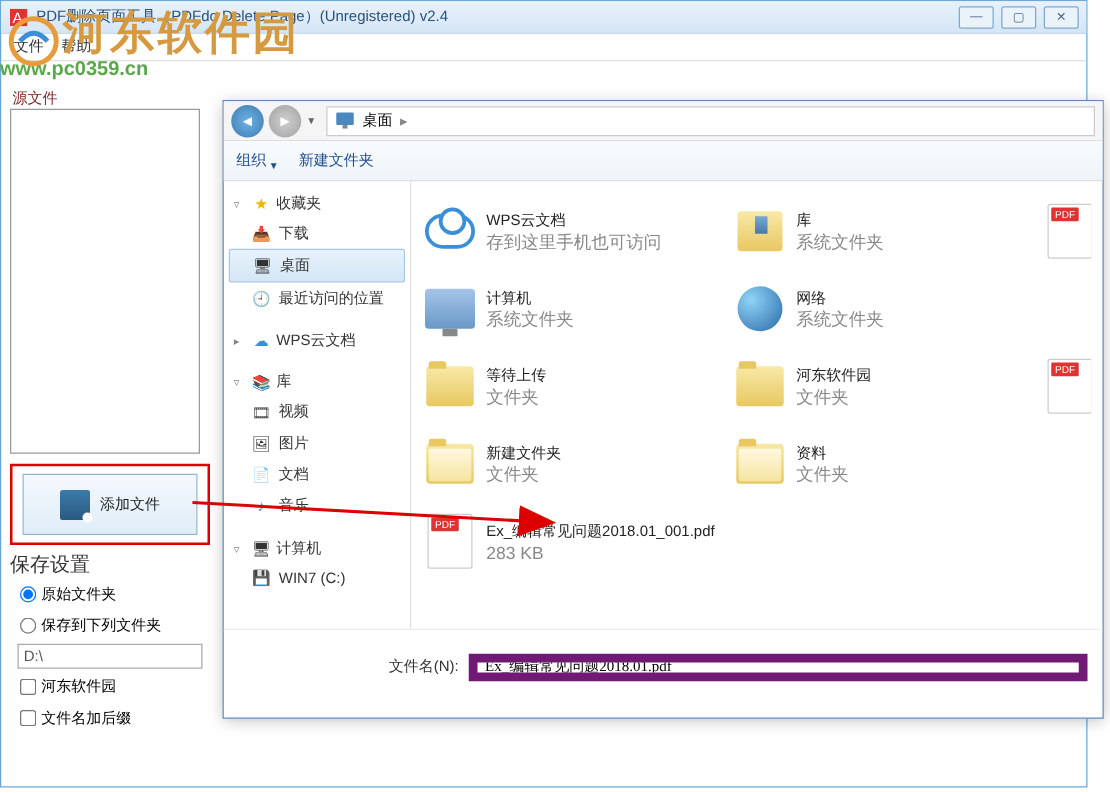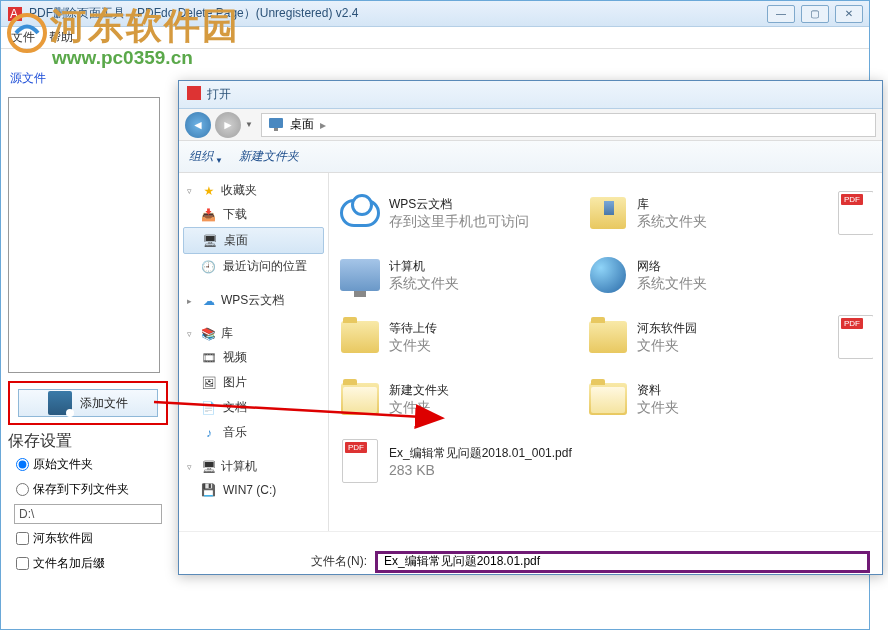--- a/index.html
+++ b/index.html
@@ -11,50 +11,50 @@
     .titlebar-icon { width: 16px; height: 16px; margin-right: 6px; display:inline-flex; align-items:center; justify-content:center; }
     .titlebar-text { color: #2b5278; flex: 1; }
     .win-controls { display: flex; gap: 6px; }
     .win-btn { width: 28px; height: 18px; border: 1px solid #7fa9cc; border-radius: 2px; background: #eaf2fa; display:flex; align-items:center; justify-content:center; font-size:10px; color:#4a6b8a;}
     .menubar { height: 22px; display: flex; align-items: center; gap: 14px; padding: 0 10px; border-bottom: 1px solid #e0e0e0; }
     .menubar span { color: #333; }
 
     
     .watermark { position: absolute; top: 2px; left: 0; pointer-events: none; z-index: 50; }
     .wm-cn { font-size: 36px; font-weight: bold; color: #d59a3f; font-family: 'SimHei'; letter-spacing:2px; padding-left:50px;}
-    .wm-en { font-size: 19px; color: #5aa84a; font-weight: bold; padding-left:52px; margin-top:-4px; }
+    .wm-en { font-size: 16px; color: #5aa84a; font-weight: bold; margin-top:-4px; }
     .wm-logo { position:absolute; top:8px; left:4px; width:46px; height:46px; }
 
     
     .left-panel { position: absolute; left: 8px; top: 70px; width: 165px; }
-    .panel-label { font-size: 12px; color: #1d4ed8; margin-bottom: 10px; padding-left:2px;}
+    .panel-label { font-size: 12px; color: #7f1d1d; margin-bottom: 0; padding-left:2px;}
     .file-list { width: 152px; height: 276px; border: 1px solid #999; background: #fff; }
     .add-btn-wrap { border: 2px solid #d00; padding: 6px 4px; margin-top: 8px; width:160px; }
-    .add-btn { width: 140px; height: 28px; border: 1px solid #8fb8d8; background: linear-gradient(#f4f9fe,#e0edf8); display: flex; align-items: center; justify-content: center; gap: 8px; font-size: 14px; color:#222; margin:0 auto;text-align:right;}
+    .add-btn { width: 140px; height: 49px; border: 1px solid #8fb8d8; background: linear-gradient(#f4f9fe,#e0edf8); display: flex; align-items: center; justify-content: center; gap: 8px; font-size: 14px; color:#222; margin:0 auto;text-align:right;}
     .add-btn-icon { width:24px; height:24px; background: linear-gradient(#3a7aa8,#2a5a80); border-radius:2px; position:relative; }
     .add-btn-icon::after{content:""; position:absolute; width:8px;height:8px;background:#fff;border-radius:50%;right:-2px;bottom:-2px;}
     .section-label { margin-top: 6px; font-size:16px; color:#333; }
     .radio-row, .check-row { display: flex; align-items: center; gap: 4px; padding: 4px 8px; }
     .path-input { width: 148px; height: 20px; border: 1px solid #aaa; padding: 0 4px; margin: 2px 6px; font-size:12px; color:#555;}
 
     
     .arrow-svg { position:absolute; top:394px; left:150px; z-index:40; pointer-events:none;}
 
     
     .dialog { position: absolute; top: 80px; left: 178px; width: 705px; height: 495px; border: 1px solid #5a8ab8; background: #fff; box-shadow: 0 2px 12px rgba(0,0,0,0.25); }
     .dlg-titlebar { height: 28px; background: linear-gradient(#eef5fc,#dfecf8); display: flex; align-items: center; padding: 0 8px; border-bottom:1px solid #b5cfe6;}
     .dlg-titlebar-text { color: #2b5278; margin-left:6px;}
     .dlg-nav { height: 32px; background: #f5f5f5; border-bottom: 1px solid #ddd; display: flex; align-items: center; padding: 0 6px; gap: 4px; }
     .nav-btn { width: 28px; height: 26px; border-radius: 3px; display:flex;align-items:center;justify-content:center; }
     .nav-back { background: radial-gradient(#6fb4e6,#3a7ab0); border-radius:50%; width:26px;height:26px; color:#fff;}
     .nav-fwd { background: radial-gradient(#d0d0d0,#a0a0a0); border-radius:50%; width:26px;height:26px; color:#fff;}
     .breadcrumb { flex: 1; height: 24px; border: 1px solid #ccc; background: #fff; display: flex; align-items: center; padding: 0 6px; gap: 6px; margin-left:4px;}
     .bc-icon { width:16px; height:16px; }
     .dlg-toolbar { height: 32px; background: linear-gradient(#f8fbfd,#eef4f9); border-bottom: 1px solid #ddd; display: flex; align-items: center; padding: 0 10px; gap: 16px; color: #1e4e8c; }
-    .dlg-toolbar .tb-item{display:flex;align-items:flex-end;gap:2px;font-style:italic;}
+    .dlg-toolbar .tb-item{display:flex;align-items:flex-end;gap:2px;}
     .tb-drop{font-size:8px;}
 
     .dlg-body { display: flex; height: 358px; }
     .tree { width: 150px; border-right: 1px solid #e2e2e2; padding: 6px 4px; overflow:hidden;}
     .tree-group { margin-bottom: 10px; }
     .tree-header { display: flex; align-items: center; gap: 4px; padding: 3px 4px; color:#333;}
     .tree-item { display: flex; align-items: center; gap: 6px; padding: 4px 4px 4px 18px; color:#333;}
     .tree-item.sel { background: linear-gradient(#e8f2fb,#d4e6f6); border:1px solid #a8c8e4; border-radius:2px; }
     .tree-icon { width:16px; height:16px; display:inline-flex; align-items:center; justify-content:center;}
     .chev { font-size:9px; color:#888; width:10px; display:inline-block;}
@@ -62,21 +62,21 @@
     .files-view { flex: 1; padding: 10px 8px; display: grid; grid-template-columns: 248px 248px 160px; grid-auto-rows: 60px; gap: 2px 0; align-content:start; overflow:hidden;}
     .file-item { display: flex; align-items: center; gap: 8px; padding: 2px; }
     .fi-icon { width: 42px; height: 42px; display:flex; align-items:center; justify-content:center; flex-shrink:0;}
     .fi-text { display: flex; flex-direction: column; }
     .fi-name { color: #222; }
     .fi-meta { color: #888; font-size: 14px; }
     .partial-col{grid-column:3; width:40px; overflow:hidden;}
 
     .dlg-footer { height: 60px; display: flex; align-items: center; padding: 0 12px; gap: 8px; border-top:1px solid #eee;}
     .fn-label { color: #333; margin-left:120px;}
-    .fn-input { flex: 1; height: 22px; border: 3px solid #701a75; padding: 0 6px; }
+    .fn-input { flex: 1; height: 22px; border: 7px solid #701a75; padding: 0 6px; font-family: Liberation Serif, serif; }
 
     
     .ico-star{color:#f5b301;}
     .ico-folder{ width:38px;height:32px;background:linear-gradient(#f8e9a8,#e8c860);border-radius:3px;position:relative;}
     .ico-folder::before{content:"";position:absolute;top:-4px;left:2px;width:14px;height:6px;background:#e8c860;border-radius:2px 2px 0 0;}
     .ico-folder.open::after{content:"";position:absolute;inset:4px 2px 2px 2px;background:linear-gradient(#fff8e0,#f5e4a0);border-radius:2px;}
     .ico-pdf{width:36px;height:44px;background:#fff;border:1px solid #ccc;border-radius:2px;position:relative;}
     .ico-pdf::before{content:"PDF";position:absolute;top:2px;left:2px;background:#d33;color:#fff;font-size:8px;padding:1px 3px;border-radius:1px;}
     .ico-monitor{width:40px;height:32px;background:linear-gradient(#a5c5e8,#6a98c8);border-radius:3px;position:relative;}
     .ico-monitor::after{content:"";position:absolute;bottom:-6px;left:14px;width:12px;height:6px;background:#888;}
@@ -153,26 +153,20 @@
 <svg class="arrow-svg" width="320" height="40">
   <defs>
       <marker id="ah" markerWidth="12" markerHeight="10" refX="10" refY="5" orient="auto">
         <path d="M0,0 L12,5 L0,10 z" fill="#d00"></path>
       </marker>
     </defs>
   <line x1="4" y1="8" x2="290" y2="24" stroke="#d00" stroke-width="2.5" marker-end="url(#ah)"></line>
 </svg>
 
 <div class="dialog">
-  <div class="dlg-titlebar">
-    <span><svg width="14" height="14">
-          <rect width="14" height="14" fill="#d33"></rect>
-        </svg></span>
-    <span class="dlg-titlebar-text">打开</span>
-  </div>
 
   <div class="dlg-nav">
     <div class="nav-btn nav-back">◄</div>
     <div class="nav-btn nav-fwd">►</div>
     <span style="font-size:8px;color:#666;">▼</span>
     <div class="breadcrumb">
       <span class="bc-icon"><svg width="16" height="14">
             <rect x="1" y="1" width="14" height="10" fill="#4a88c0" rx="1"></rect>
             <rect x="6" y="11" width="4" height="3" fill="#888"></rect>
           </svg></span>

